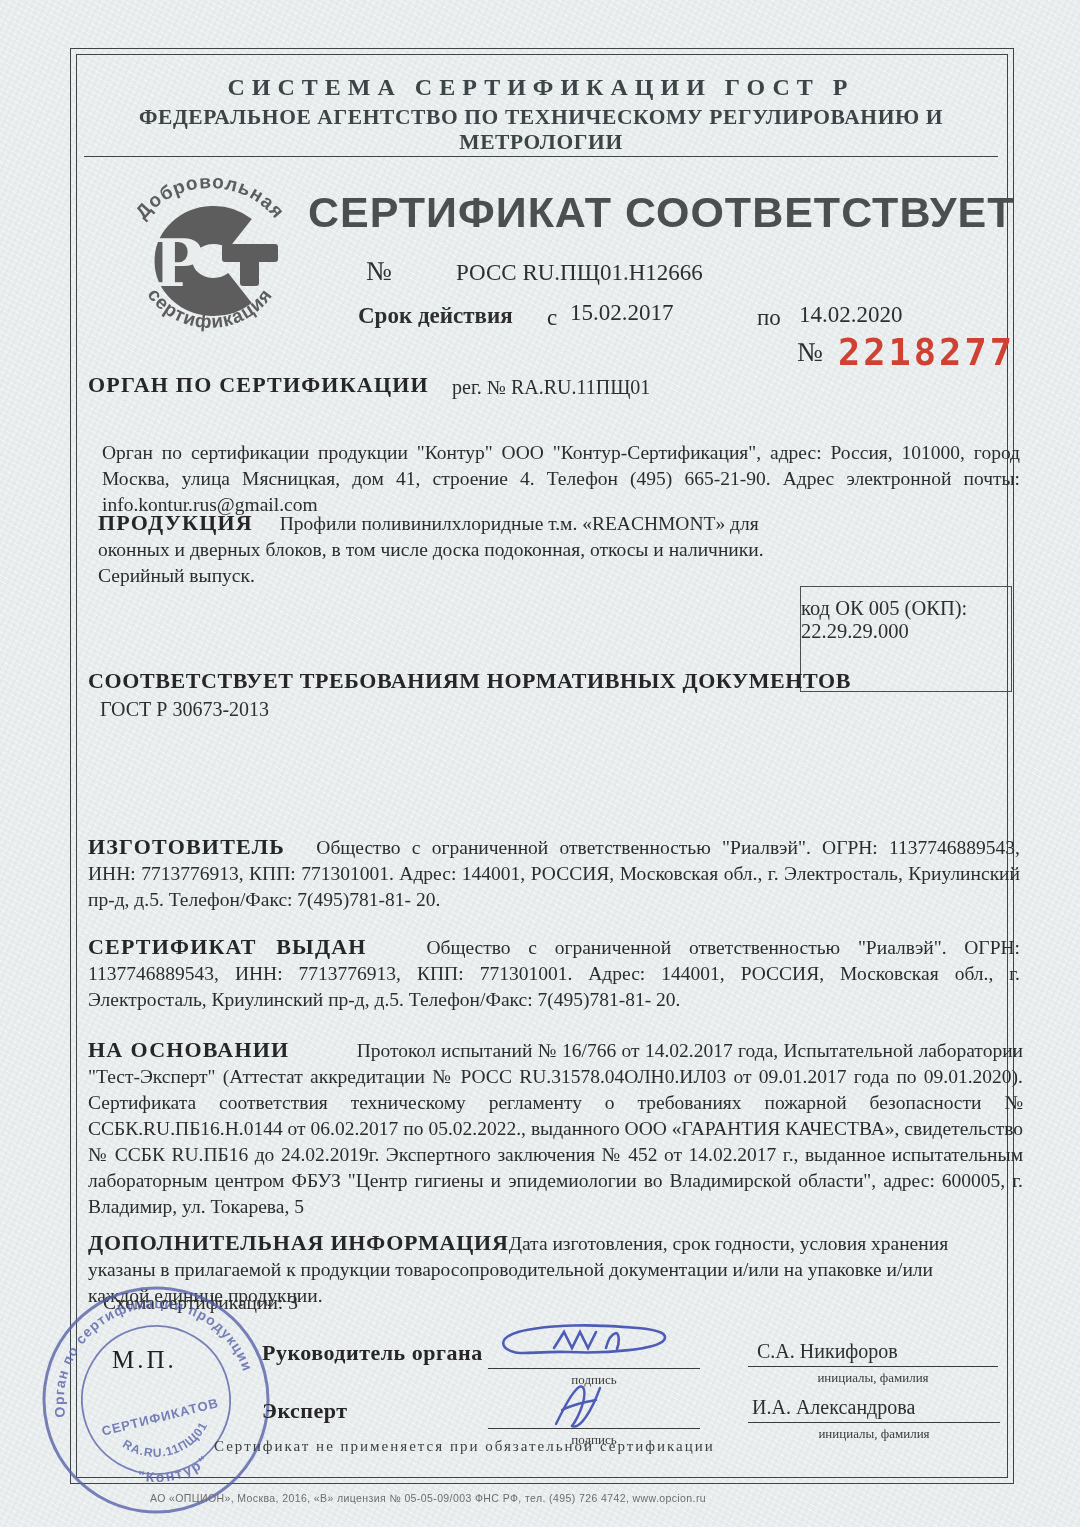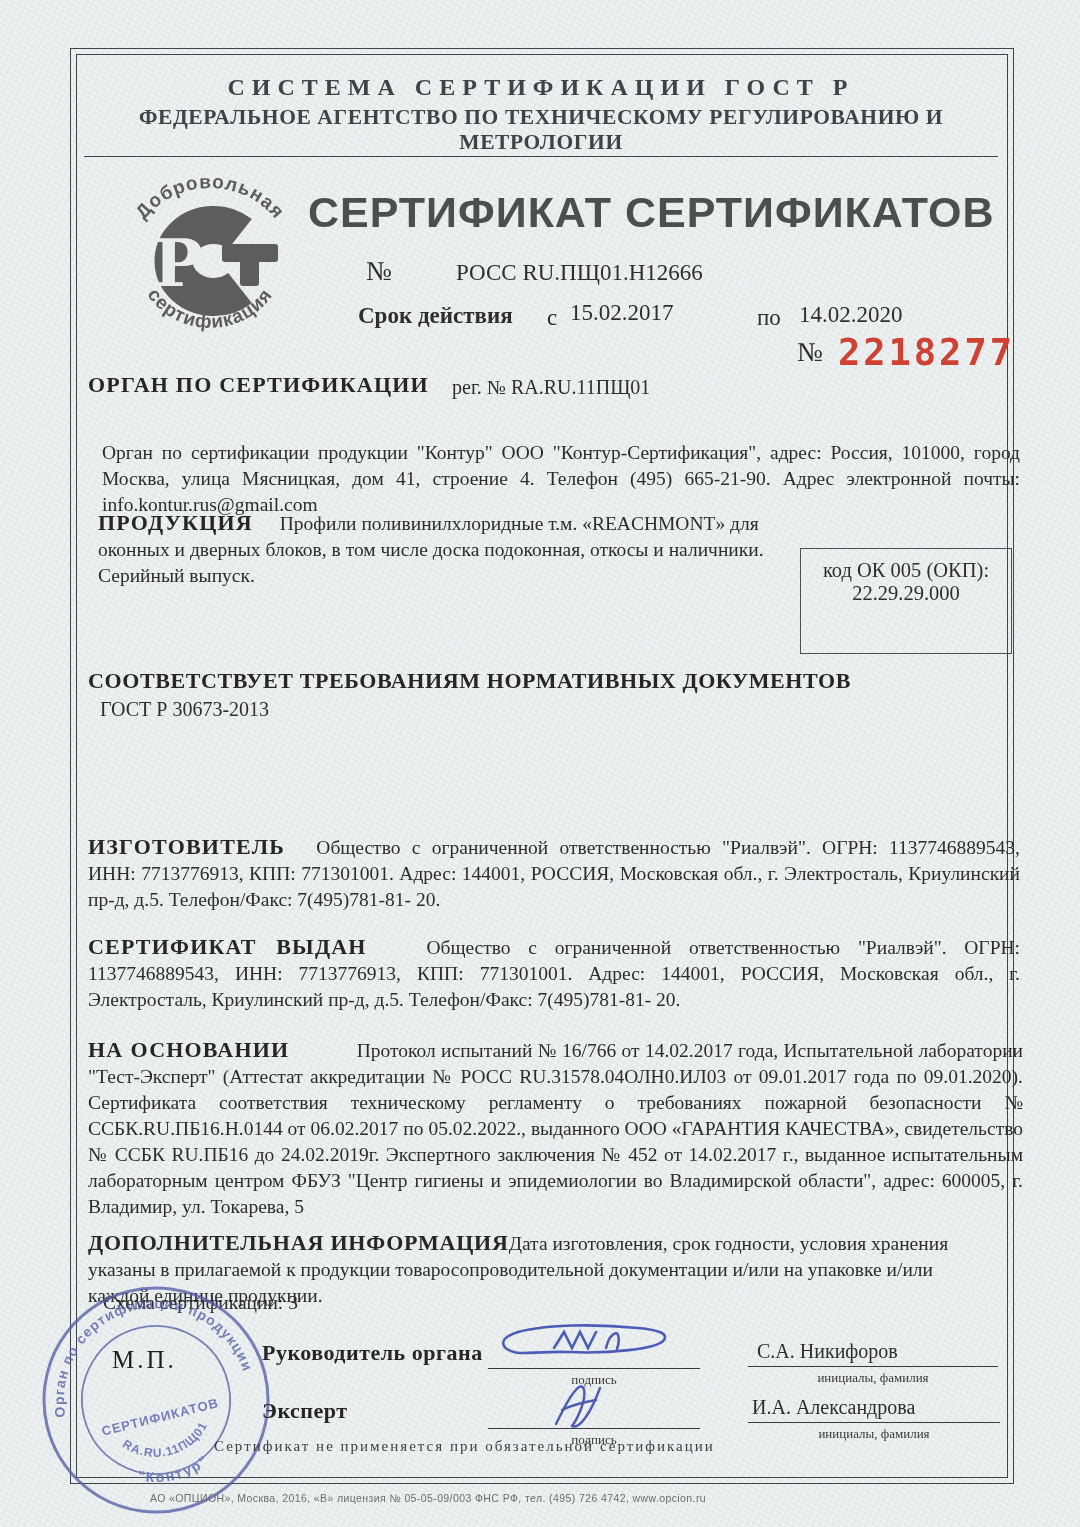--- a/index.html
+++ b/index.html
@@ -52,22 +52,22 @@
     font-family:"DejaVu Sans Mono",monospace;
     font-size:37px;color:#cf4133;letter-spacing:3px;font-weight:bold;
   }
   .seclabel{
     font-size:22px;font-weight:bold;color:#262626;letter-spacing:1.2px;
   }
   .para{font-size:19.5px;line-height:1.33;color:#2c2c2c;text-align:justify;}
   .reg-text{font-size:20px;color:#2e2e2e;}
   .code-box{
     border:1.4px solid #4a4f51;
-    text-align:center;font-size:20.5px;color:#2e2e2e;
-    padding-top:10px;box-sizing:border-box;
+    text-align:left;font-size:20.5px;color:#2e2e2e;
+    padding-top:10px;box-sizing:border-box;margin-top:38px;
   }
   .small-cap{font-size:13px;color:#3a3a3a;text-align:center;}
   .sig-line{border-top:1.4px solid #3a3a3a;}
   .name-text{font-size:20px;color:#2e2e2e;}
   .footnote{
     font-size:15px;letter-spacing:2px;color:#3a3f41;white-space:nowrap;
   }
   .printer{
     left:0;top:1492px;width:856px;text-align:center;
     font-family:"Liberation Sans",sans-serif;
@@ -107,21 +107,21 @@
 
       <path d="M 128 56 A 40 36 0 1 0 128 110" fill="none" stroke="#5d5d5d" stroke-width="38"></path>
 
       <rect x="110" y="66" width="56" height="18" rx="3" fill="#5d5d5d"></rect>
       <rect x="128" y="66" width="19" height="42" rx="3" fill="#5d5d5d"></rect>
 
       <text x="66" y="108" font-family="DejaVu Serif, serif" font-size="66" font-weight="bold" fill="#e9edee" text-anchor="middle">Р</text>
     </svg>
   </div>
 
-  <div class="abs doc-title">СЕРТИФИКАТ СЕРТИФИКАТОВ</div>
+  <div class="abs doc-title">СЕРТИФИКАТ СООТВЕТСТВУЕТ</div>
 
   <span class="abs num-label" style="left:366px;top:256px;">№</span>
   <span class="abs serif-val" style="left:456px;top:260px;">РОСС RU.ПЩ01.Н12666</span>
 
   <span class="abs serif-val bold-serif" style="left:358px;top:303px;">Срок действия</span>
   <span class="abs serif-val" style="left:547px;top:305px;">с</span>
   <span class="abs serif-val" style="left:570px;top:300px;">15.02.2017</span>
   <span class="abs serif-val" style="left:757px;top:305px;">по</span>
   <span class="abs serif-val" style="left:799px;top:302px;">14.02.2020</span>
 

